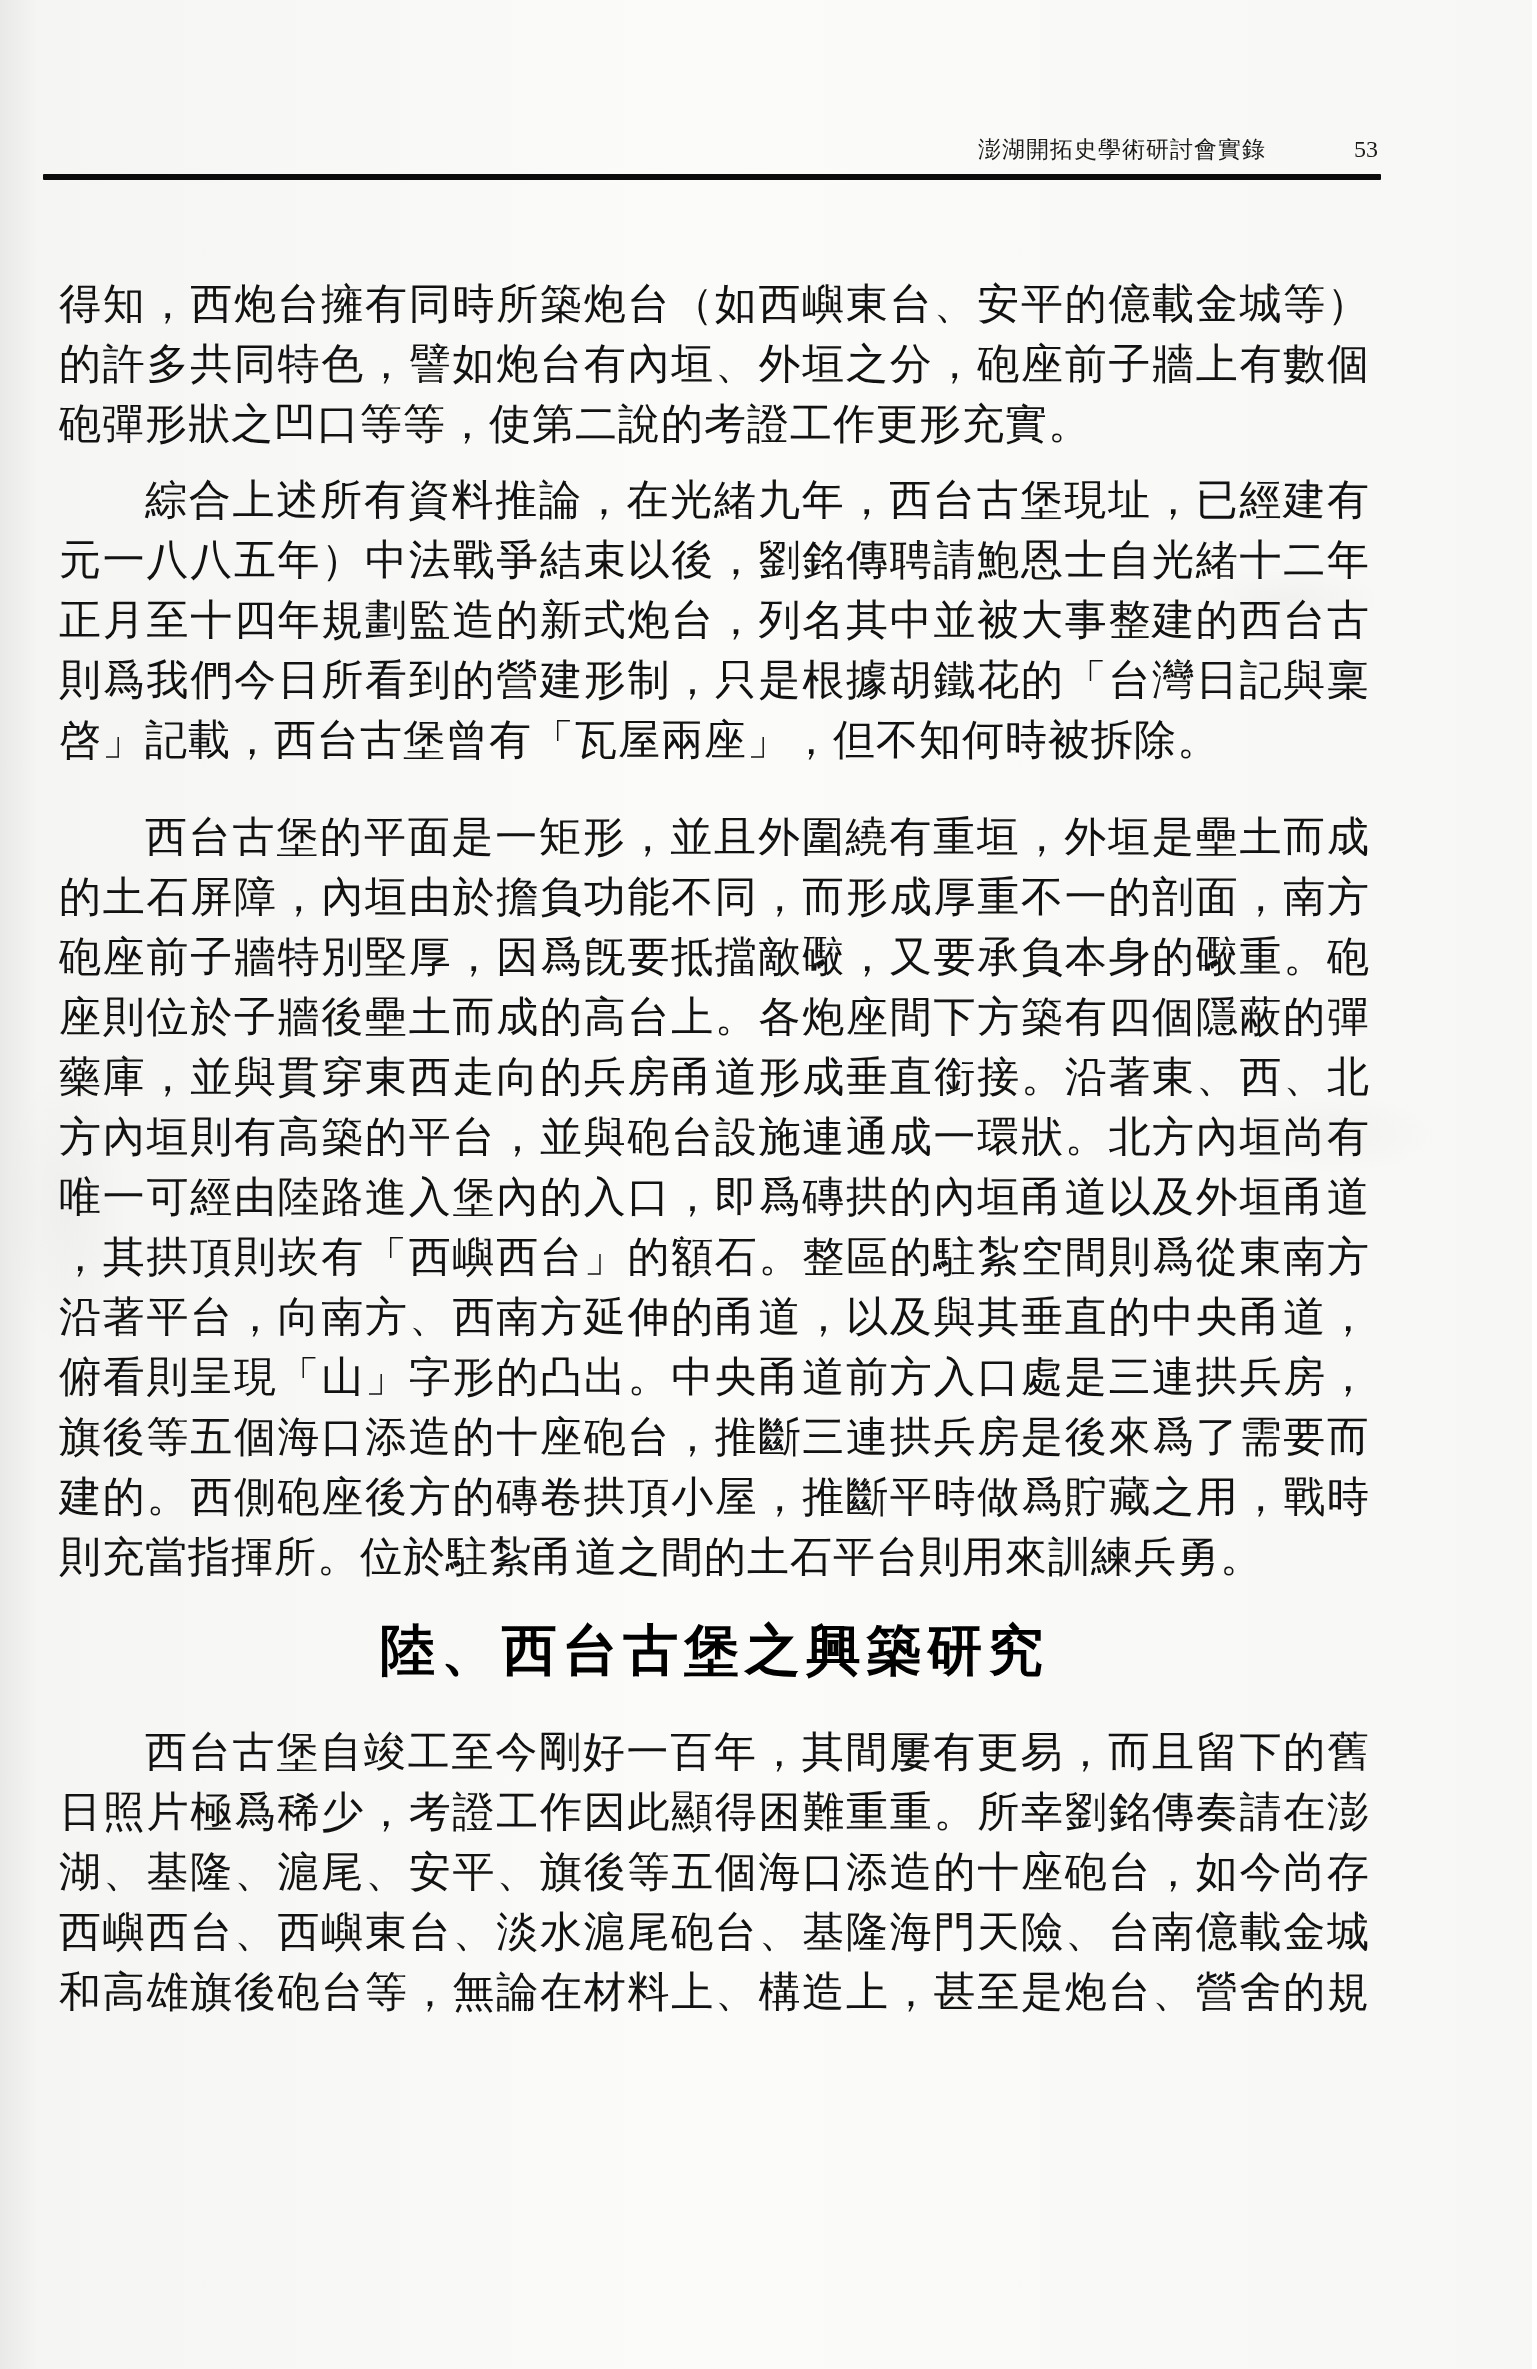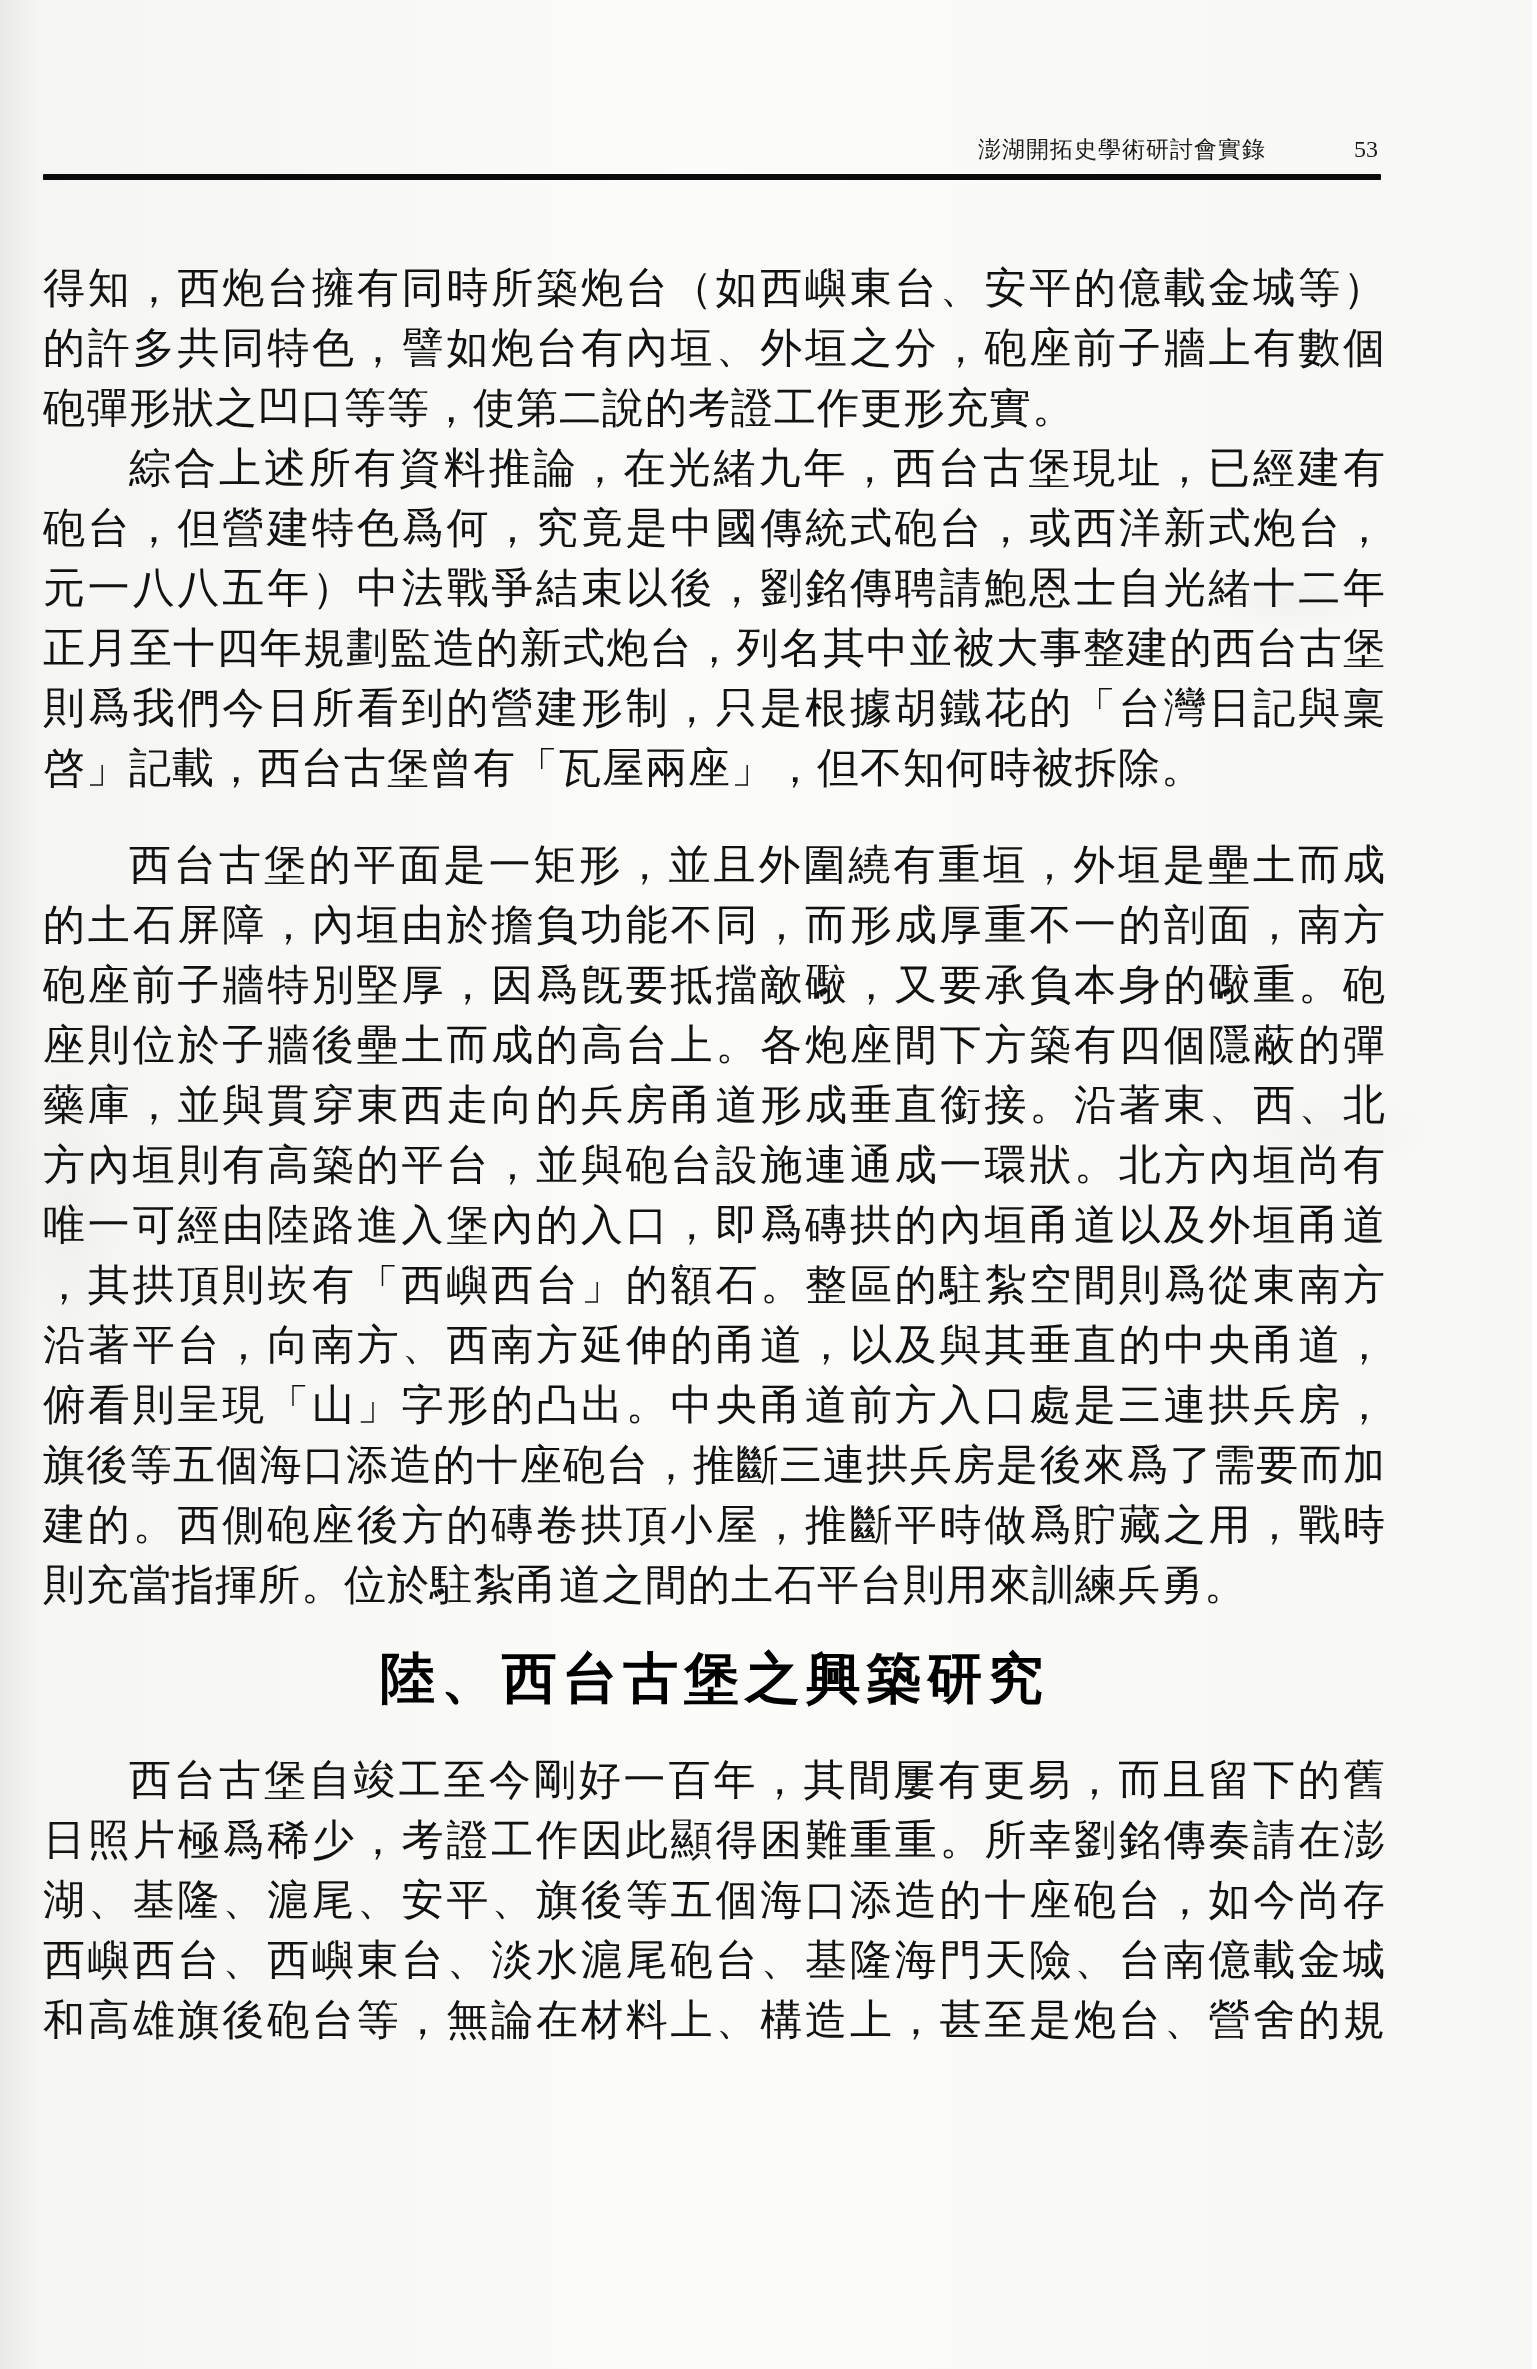--- a/index.html
+++ b/index.html
@@ -56,21 +56,21 @@
     border-radius: 1px;
   }
   
   .doc-body {
     position: absolute;
     top: 258px;
     left: 43px;
     width: 1343px;
   }
   .para {
-    margin: 0;
+    margin: 16px;
     padding: 0;
   }
   .ln {
     display: block;
     font-size: 42px;
     line-height: 60px;
     height: 60px;
     letter-spacing: 1px;
     white-space: nowrap;
     color: #121212;
@@ -115,21 +115,20 @@
   <main class="doc-body">
 
     <p class="para para-1">
       <span class="ln fill">得知，西炮台擁有同時所築炮台（如西嶼東台、安平的億載金城等）</span>
       <span class="ln fill">的許多共同特色，譬如炮台有內垣、外垣之分，砲座前子牆上有數個</span>
       <span class="ln">砲彈形狀之凹口等等，使第二說的考證工作更形充實。</span>
     </p>
 
     <p class="para para-2">
       <span class="ln fill ind">綜合上述所有資料推論，在光緒九年，西台古堡現址，已經建有</span>
-      <span class="ln fill">砲台，但營建特色爲何，究竟是中國傳統式砲台，或西洋新式炮台，</span>
       <span class="ln fill">元一八八五年）中法戰爭結束以後，劉銘傳聘請鮑恩士自光緒十二年</span>
       <span class="ln fill">正月至十四年規劃監造的新式炮台，列名其中並被大事整建的西台古堡</span>
       <span class="ln fill">則爲我們今日所看到的營建形制，只是根據胡鐵花的「台灣日記與稟</span>
       <span class="ln">啓」記載，西台古堡曾有「瓦屋兩座」，但不知何時被拆除。</span>
     </p>
 
 
     <p class="para para-3">
       <span class="ln fill ind">西台古堡的平面是一矩形，並且外圍繞有重垣，外垣是壘土而成</span>
       <span class="ln fill">的土石屏障，內垣由於擔負功能不同，而形成厚重不一的剖面，南方</span>

